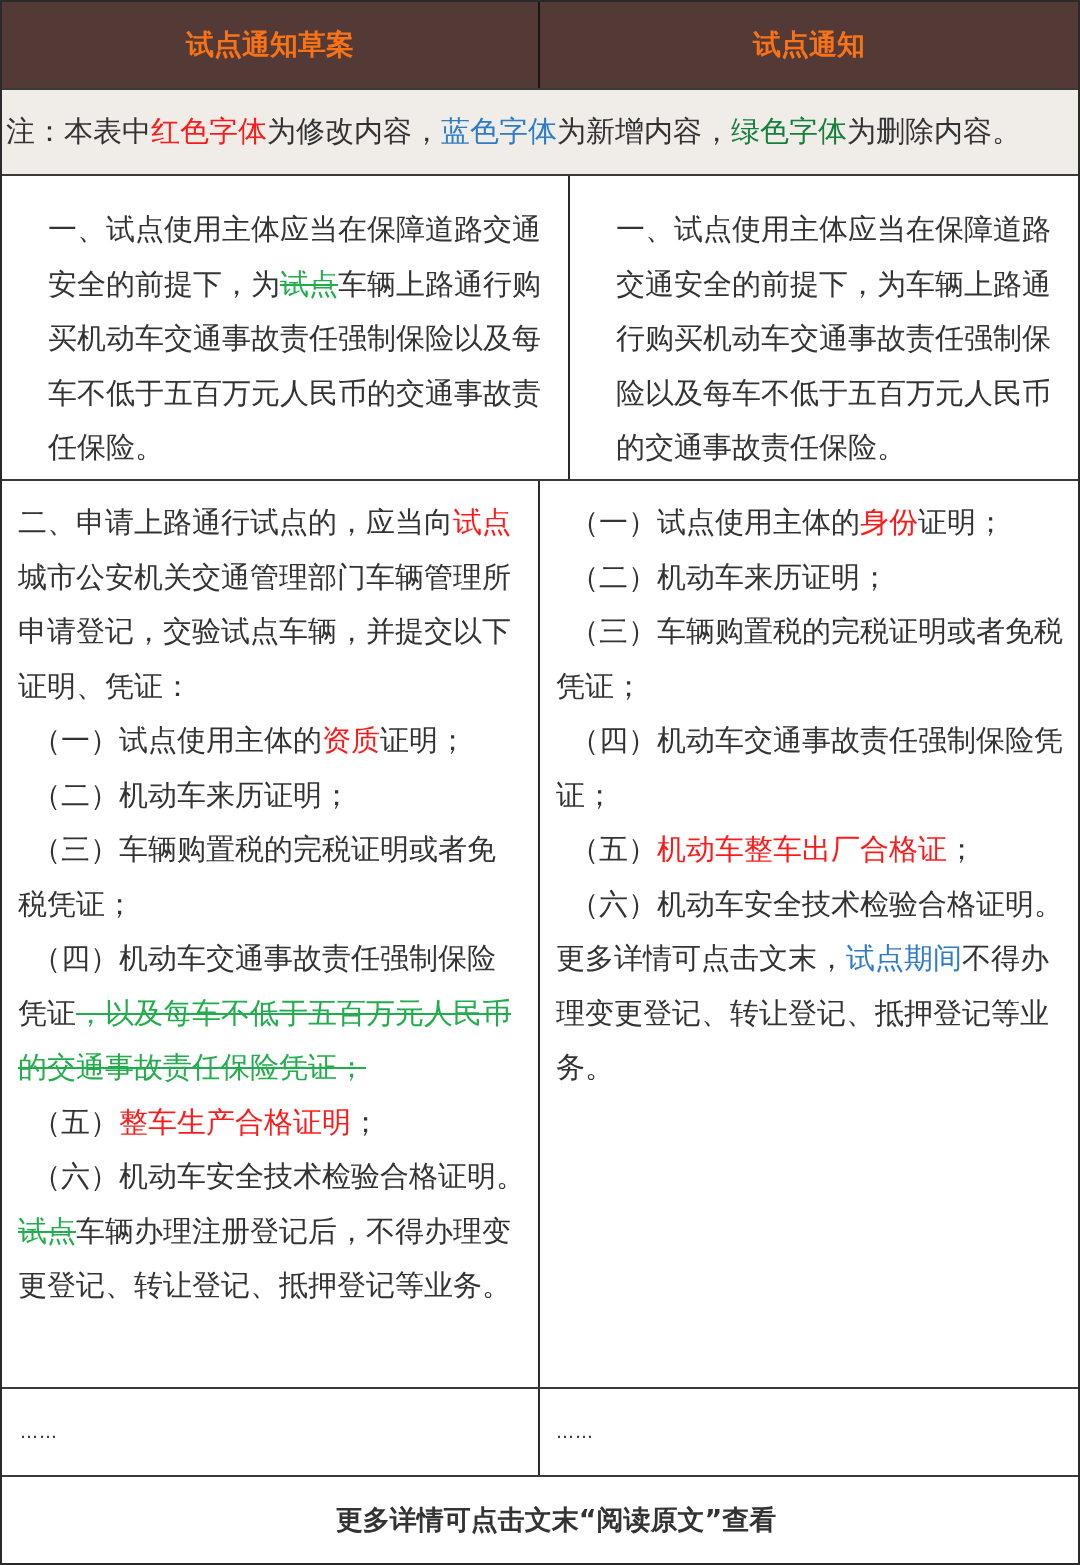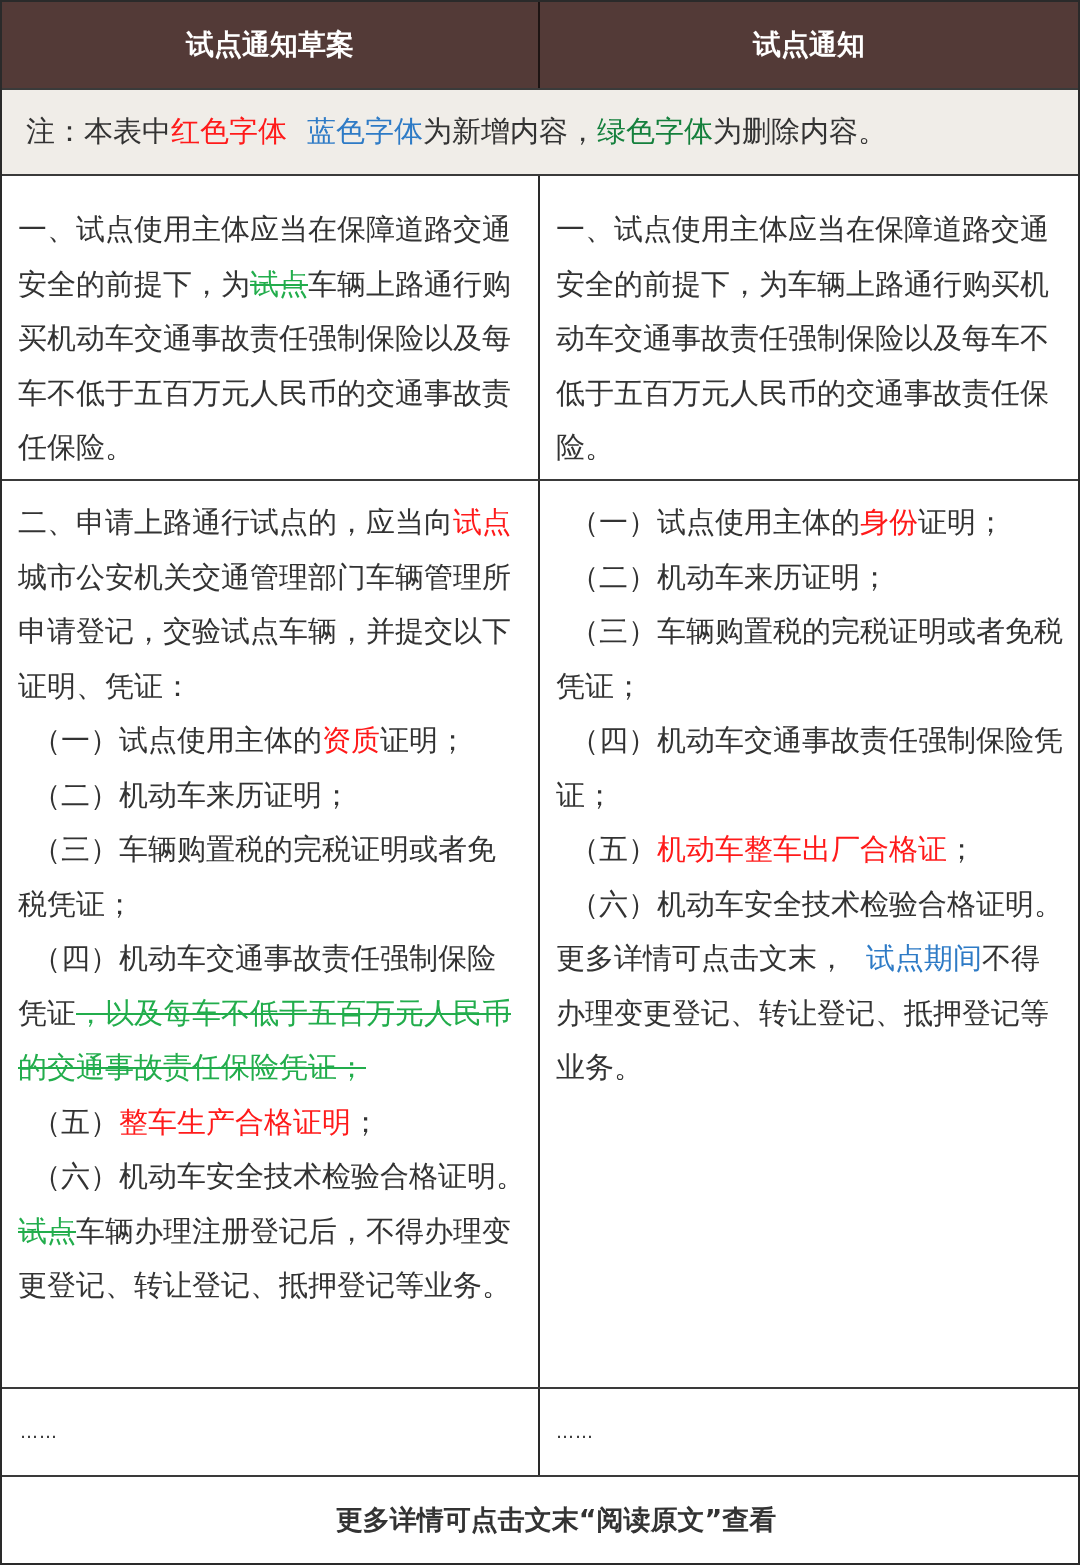--- a/index.html
+++ b/index.html
@@ -4,52 +4,53 @@
 <style>
   html, body { margin: 0; padding: 0; background: #ffffff; }
   body { width: 1080px; height: 1565px; overflow: hidden; font-family: "DejaVu Sans", "Liberation Sans", sans-serif; color: #333333; }
   .table { position: relative; width: 1080px; box-sizing: border-box; border: 2px solid #2a2a2a; border-bottom-width: 3px; }
   .row { display: flex; border-bottom: 2px solid #3a3a3a; box-sizing: border-box; }
   .row:last-child { border-bottom: none; margin-left: 32px; }
   .cell { box-sizing: border-box; }
   .cell.left { width: 538px; border-right: 2px solid #2a2a2a; }
   .cell.right { flex: 1; }
   .header { height: 88px; background: #533a37; }
-  .header .cell { display: flex; align-items: center; justify-content: center; color: #ffffff; font-weight: bold; font-size: 28px; letter-spacing: 0px; }
+  .header .cell { display: flex; align-items: center; justify-content: center; color: #f97316; font-weight: bold; font-size: 28px; letter-spacing: 0px; }
   .header .cell.left { border-right-color: #1d1413; }
-  .note { height: 86px; background: #f0ede8; display: flex; align-items: center; padding-left: 24px; font-size: 29px; color: #333333; white-space: nowrap; }
+  .note { height: 86px; background: #f0ede8; display: flex; align-items: center; padding-left: 4px; font-size: 29px; color: #333333; white-space: nowrap; }
   .body-row .cell { padding: 14px 16px 18px 16px; font-size: 29px; line-height: 54.5px; color: #333333; }
   .body-row .cell.right { padding-left: 16px; }
   .row1 { height: 305px; }
-  .row1 .cell { padding-top: 26px; }
+  .row1 .cell { padding-top: 26px; margin-left: 30px; }
   .row2 { height: 908px; }
   .row2 .cell { }
   .row3 { height: 88px; }
   .row3 .cell { display: flex; align-items: center; padding: 0 18px; font-size: 18px; letter-spacing: 1px; }
   .footer { height: 86px; display: flex; align-items: center; justify-content: center; font-weight: bold; font-size: 27px; color: #333333; }
   .sub { display: block; padding-left: 14px; }
   .red { color: #ff1a1a; }
-  .blue { color: #2e7bc6; margin-left: 20px; }
+  .blue { color: #2e7bc6; }
   .green { color: #15803d; }
   .green-strike { color: #22ad4c; text-decoration: line-through; text-decoration-color: #22ad4c; text-decoration-thickness: 2px; }
   p { margin: 0; }
 </style>
 </head>
 <body>
 
 <div class="table">
 
   <div class="row header">
     <div class="cell left">试点通知草案</div>
     <div class="cell right">试点通知</div>
   </div>
 
   <div class="row note">
     <span>注：本表中</span>
       <span class="red">红色字体</span>
+      <span>为修改内容，</span>
       <span class="blue">蓝色字体</span>
       <span>为新增内容，</span>
       <span class="green">绿色字体</span>
       <span>为删除内容。</span>
   </div>
 
   <div class="row body-row row1">
     <div class="cell left">
       <span>一、试点使用主体应当在保障道路交通安全的前提下，为</span><span class="green-strike">试点</span><span>车辆上路通行购买机动车交通事故责任强制保险以及每车不低于五百万元人民币的交通事故责任保险。</span>
     </div>

